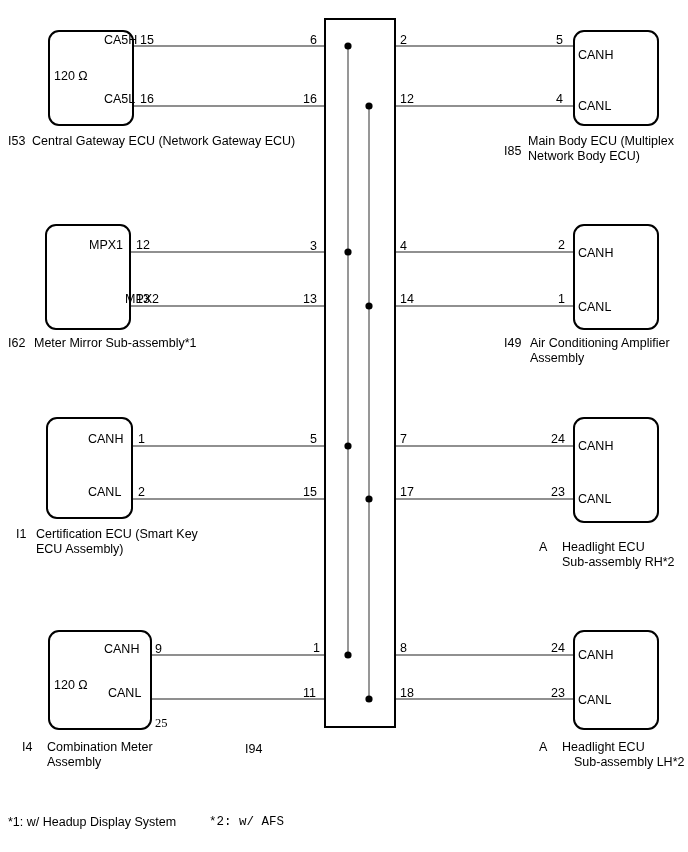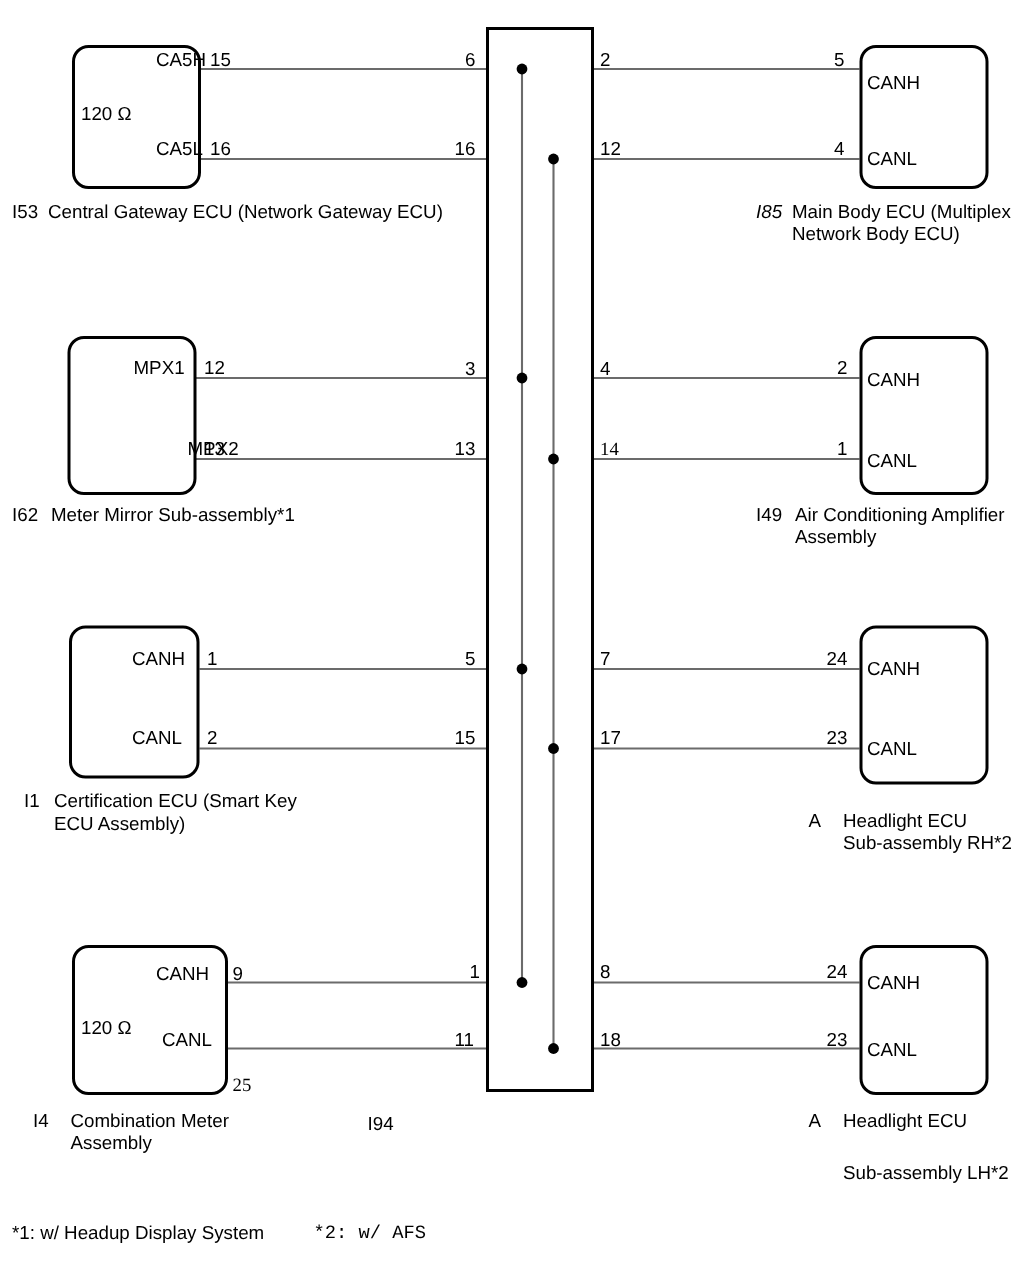--- a/index.html
+++ b/index.html
@@ -149,36 +149,36 @@
   <span class="pin-num" style="left:310px; top:33px;">6</span>
   <span class="pin-num" style="left:303px; top:92px;">16</span>
   <span class="pin-num" style="left:400px; top:33px;">2</span>
   <span class="pin-num" style="left:400px; top:92px;">12</span>
 
   <div class="ecu-box" style="left:573px; top:30px; width:86px; height:96px;"></div>
   <span class="pin-num" style="left:556px; top:33px;">5</span>
   <span class="term-name" style="left:578px; top:48px;">CANH</span>
   <span class="pin-num" style="left:556px; top:92px;">4</span>
   <span class="term-name" style="left:578px; top:99px;">CANL</span>
-  <span class="cap-code" style="left:504px; top:134px;font-style:italic;">I85</span>
+  <span class="cap-code" style="left:504px; top:144px;">I85</span>
   <span class="cap-text" style="left:528px; top:134px;">Main Body ECU (Multiplex</span>
   <span class="cap-text" style="left:528px; top:149px;">Network Body ECU)</span>
 
   <div class="ecu-box" style="left:45px; top:224px; width:86px; height:106px;"></div>
   <span class="term-name" style="left:89px; top:238px;">MPX1</span>
   <span class="pin-num" style="left:136px; top:238px;">12</span>
   <span class="term-name" style="left:89px; top:292px;margin-left:36px;">MPX2</span>
   <span class="pin-num" style="left:136px; top:292px;">13</span>
   <span class="cap-code" style="left:8px; top:336px;">I62</span>
   <span class="cap-text" style="left:34px; top:336px;">Meter Mirror Sub-assembly*1</span>
 
   <span class="pin-num" style="left:310px; top:239px;">3</span>
   <span class="pin-num" style="left:303px; top:292px;">13</span>
   <span class="pin-num" style="left:400px; top:239px;">4</span>
-  <span class="pin-num" style="left:400px; top:292px;font-family:Liberation Serif, serif;">14</span>
+  <span class="pin-num" style="left:400px; top:292px;">14</span>
 
   <div class="ecu-box" style="left:573px; top:224px; width:86px; height:106px;"></div>
   <span class="pin-num" style="left:558px; top:238px;">2</span>
   <span class="term-name" style="left:578px; top:246px;">CANH</span>
   <span class="pin-num" style="left:558px; top:292px;">1</span>
   <span class="term-name" style="left:578px; top:300px;">CANL</span>
   <span class="cap-code" style="left:504px; top:336px;">I49</span>
   <span class="cap-text" style="left:530px; top:336px;text-align:center;">Air Conditioning Amplifier</span>
   <span class="cap-text" style="left:530px; top:351px;">Assembly</span>
 
@@ -220,20 +220,20 @@
   <span class="pin-num" style="left:400px; top:641px;">8</span>
   <span class="pin-num" style="left:400px; top:686px;">18</span>
 
   <div class="ecu-box" style="left:573px; top:630px; width:86px; height:100px;"></div>
   <span class="pin-num" style="left:551px; top:641px;">24</span>
   <span class="term-name" style="left:578px; top:648px;">CANH</span>
   <span class="pin-num" style="left:551px; top:686px;">23</span>
   <span class="term-name" style="left:578px; top:693px;">CANL</span>
   <span class="cap-code" style="left:539px; top:740px;">A</span>
   <span class="cap-text" style="left:562px; top:740px;">Headlight ECU</span>
-  <span class="cap-text" style="left:562px; top:755px;margin-top:20px;">Sub-assembly LH*2</span>
+  <span class="cap-text" style="left:574px; top:755px;">Sub-assembly LH*2</span>
 
   <span class="cap-code" style="left:245px; top:742px;">I94</span>
 
   <span class="footnote" style="left:8px; top:815px;">*1: w/ Headup Display System</span>
   <span class="footnote" style="left:209px; top:815px;font-family:Liberation Mono, monospace;">*2: w/ AFS</span>
 
 </div>
 
 </body></html>

